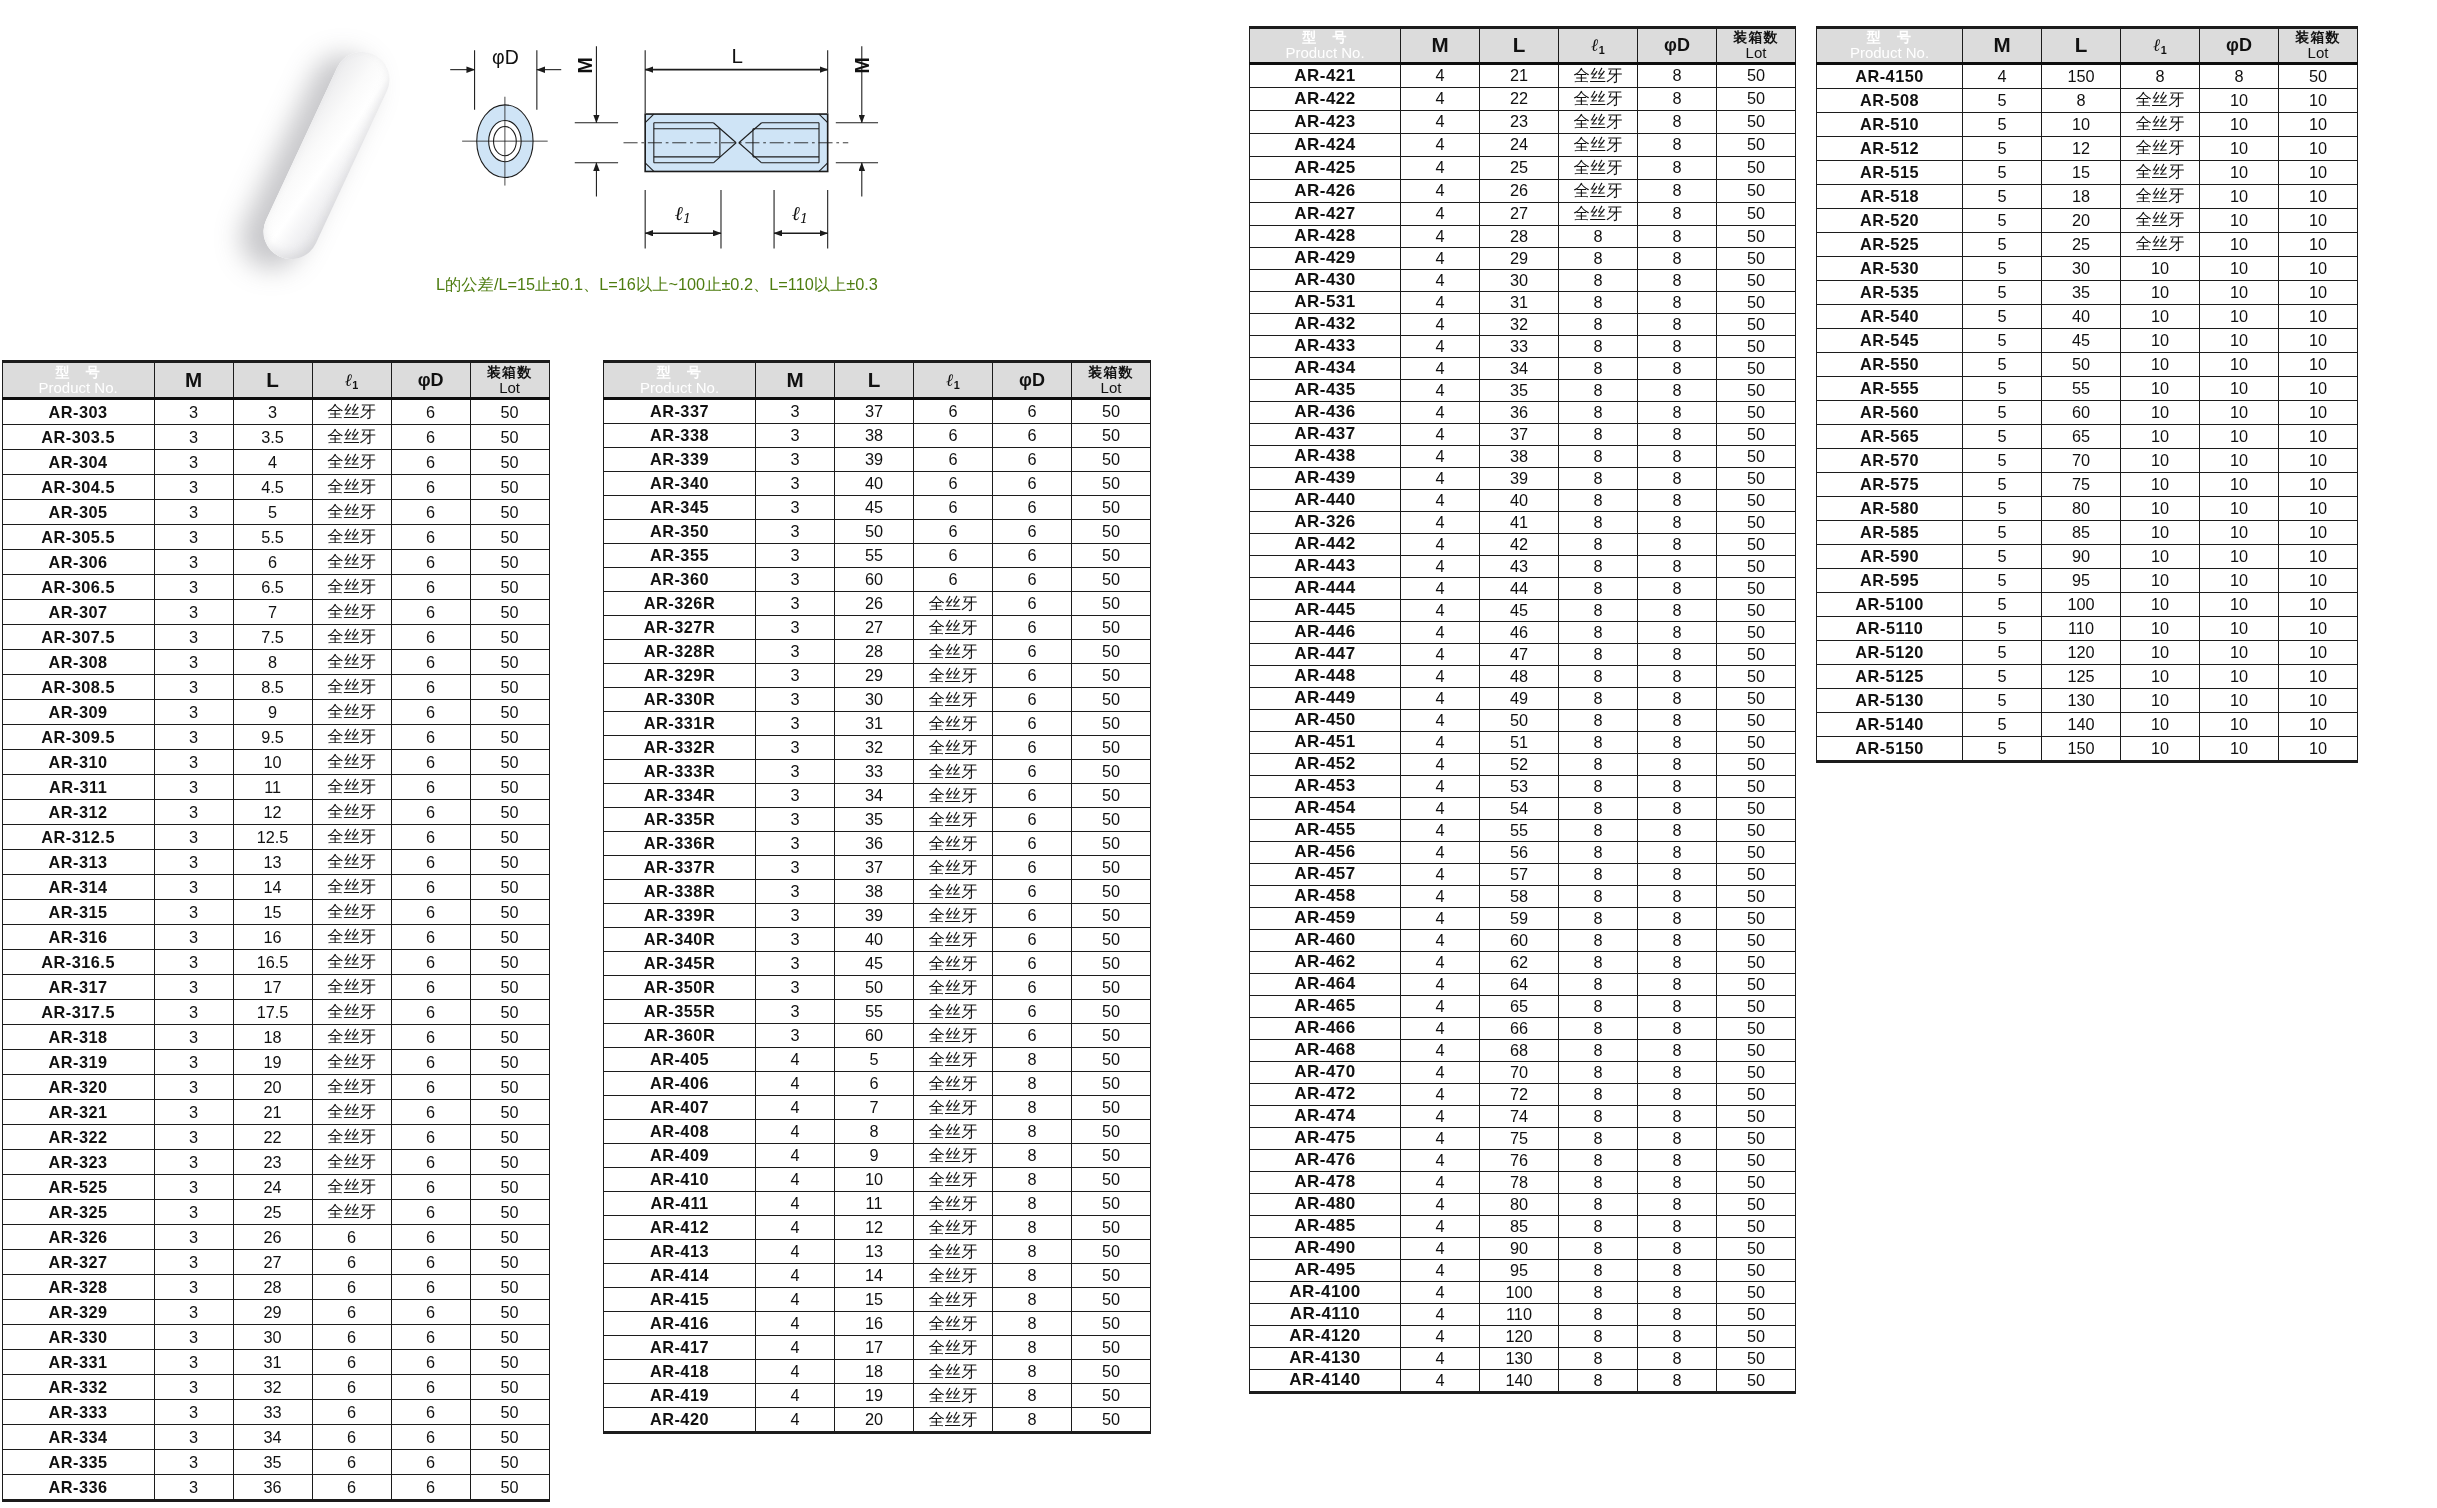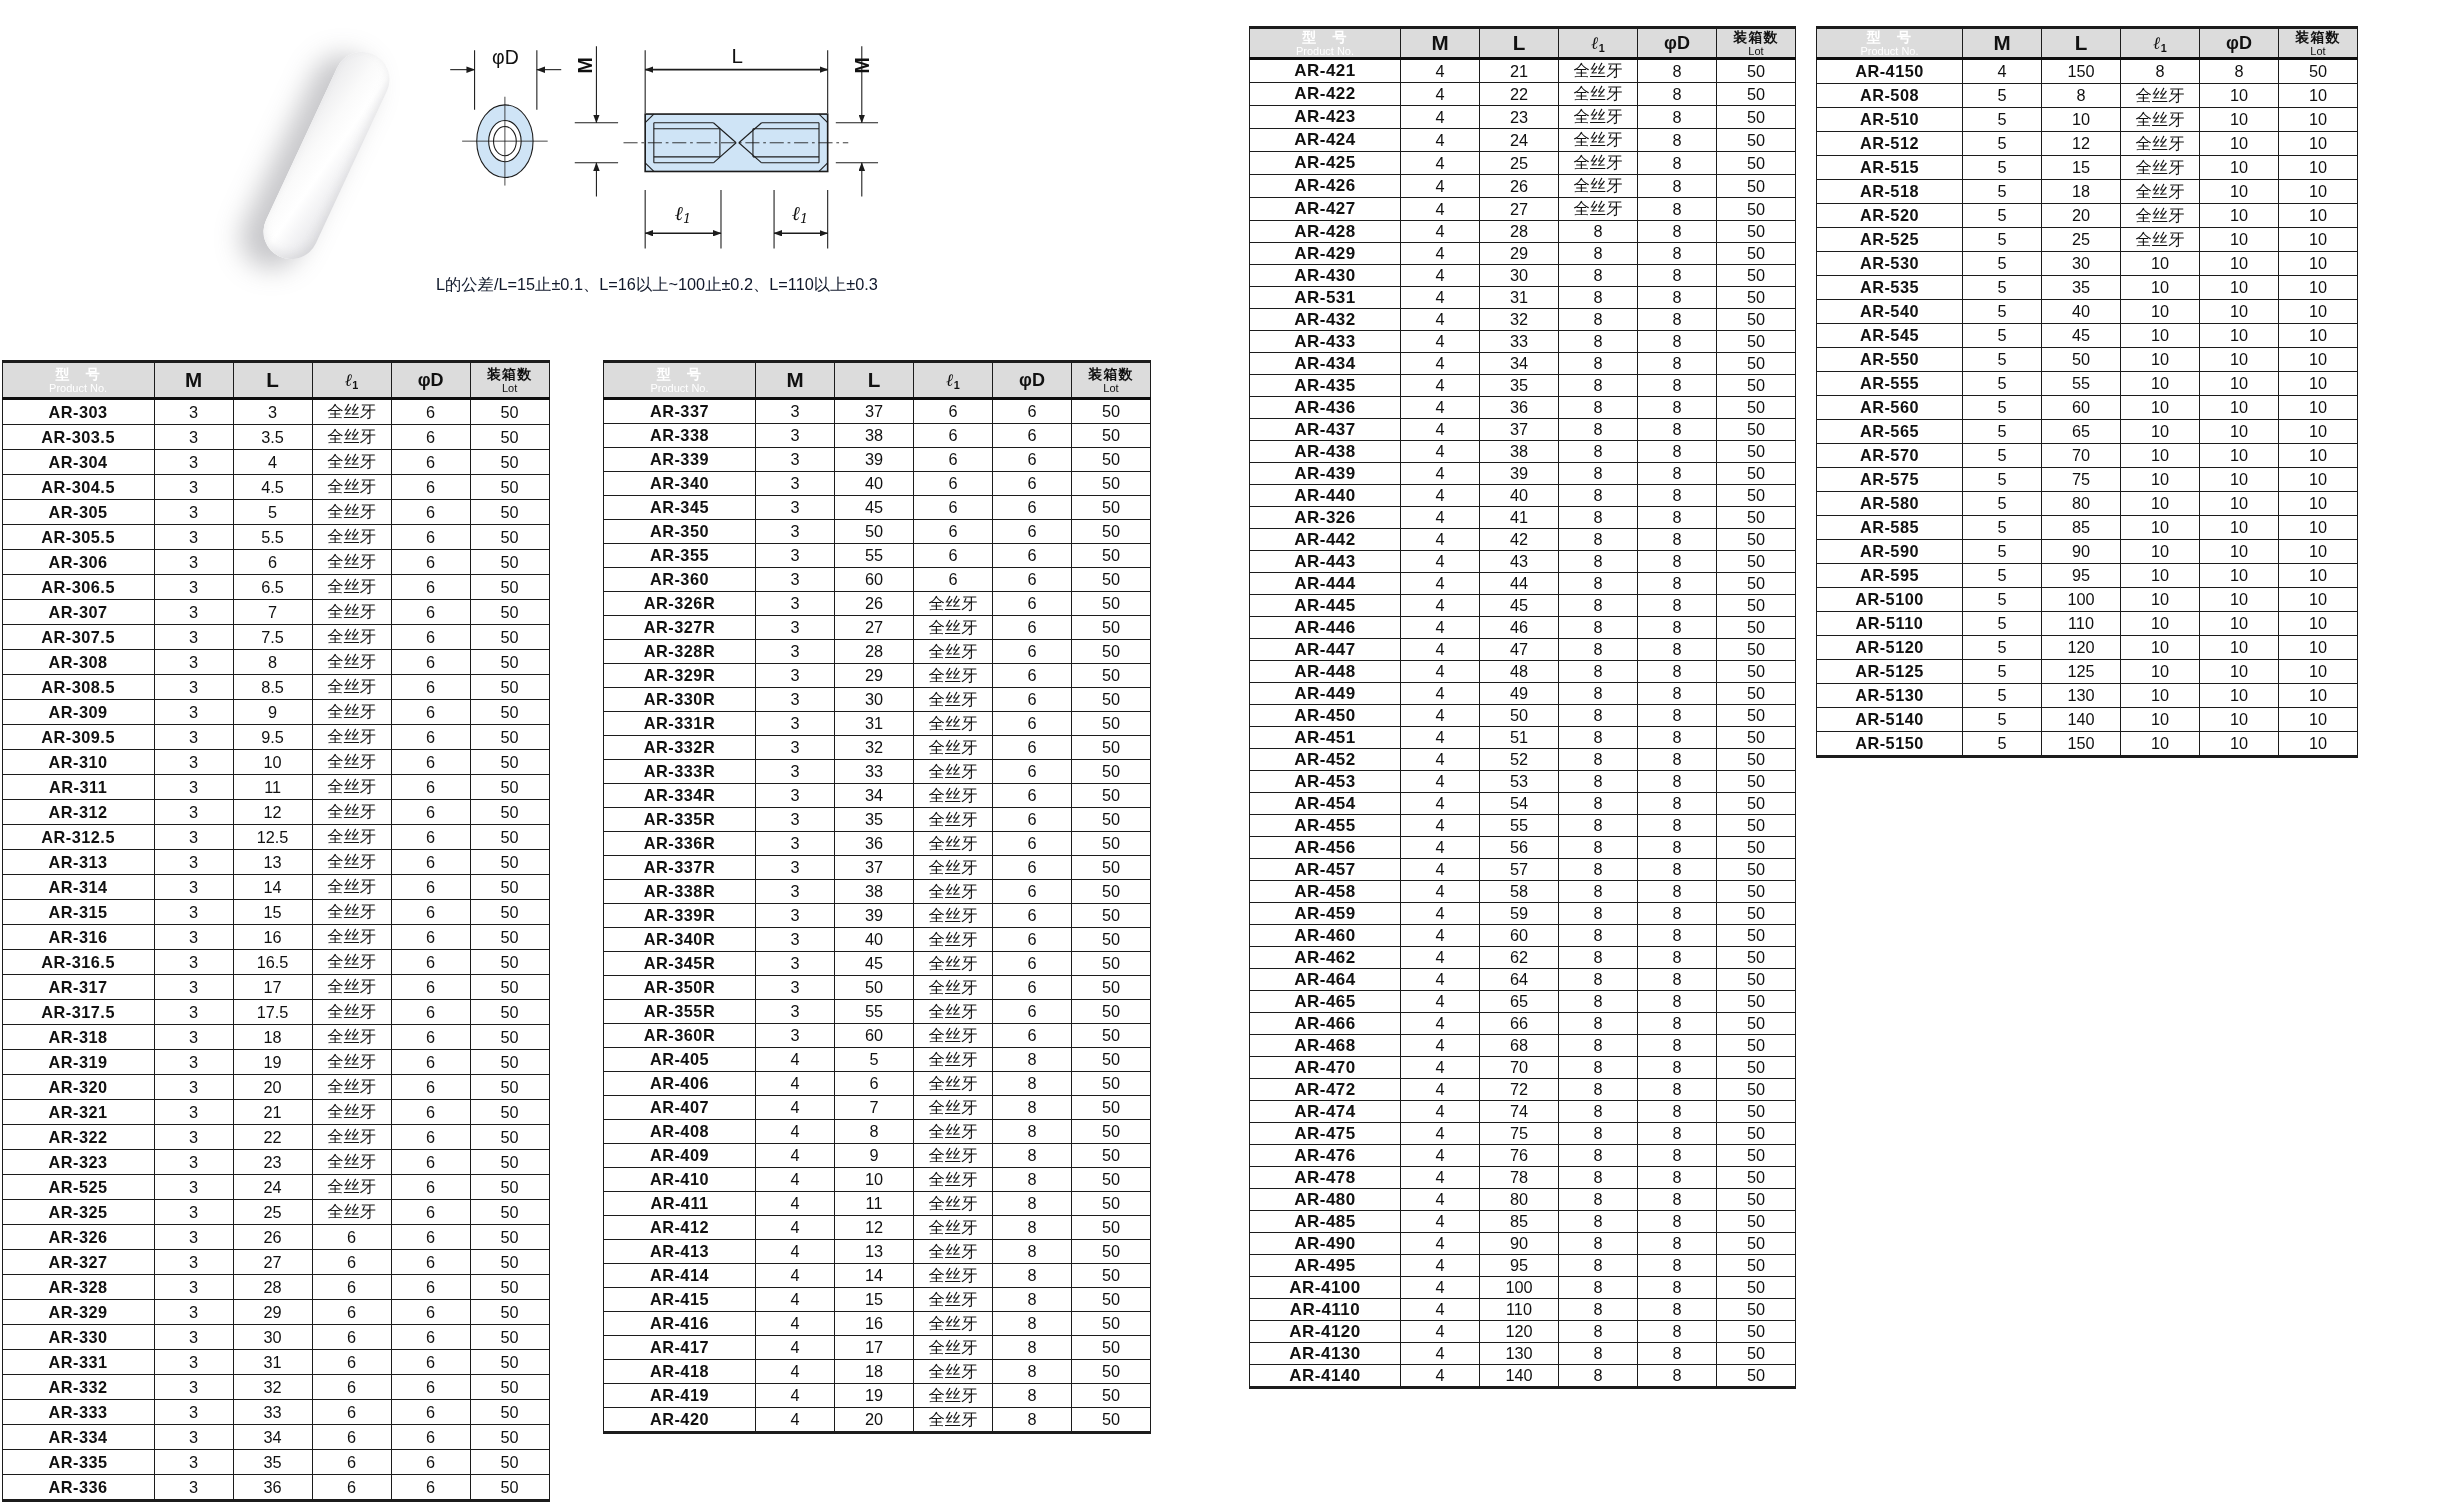--- a/index.html
+++ b/index.html
@@ -12,36 +12,36 @@
     position:absolute;left:299px;top:44px;width:55px;height:223px;
     border-radius:28px;
     background:linear-gradient(100deg,#e9e9eb 0%,#fafafa 35%,#ffffff 55%,#f0f0f2 78%,#e0e0e3 100%);
     box-shadow:-15px 14px 26px 3.3px rgba(110,110,118,0.38), inset -3.3px -4.3px 9.8px rgba(150,150,155,0.18);
     transform:rotate(25deg);
   }
   
   .drawing{position:absolute;left:412px;top:21.7px;}
   .note{
     position:absolute;left:436px;top:274px;width:466px;
-    font-size:16.3px;letter-spacing:0px;white-space:nowrap;color:#0f172a;
+    font-size:16.3px;letter-spacing:0px;white-space:nowrap;color:#4d7c0f;
   }
   
   table.spec{
     position:absolute;border-collapse:collapse;table-layout:fixed;
     border:1.1px solid #1c1c1c;border-top-width:3.8px;border-bottom-width:3.8px;
     background:#fff;
   }
   table.spec th,table.spec td{
     border:1.1px solid #1c1c1c;text-align:center;vertical-align:middle;
     padding:0;overflow:hidden;
   }
   table.spec th{background:#dcdcdc;border-bottom:3.3px solid #0e0e0e;}
   th.prodh{background:#6f6f6f;color:#ffffff;}
   th .zh{font-size:14px;font-weight:bold;letter-spacing:1.1px;line-height:1.15;}
-  th .en{font-size:11px;font-weight:normal;line-height:1.1;}
+  th .en{font-size:15px;font-weight:normal;line-height:1.1;}
   th .big{font-size:20.6px;font-weight:bold;}
   th .phid{font-size:18px;font-weight:bold;}
   th .ell{font-size:17.3px;font-style:italic;font-family:"DejaVu Serif",serif;font-weight:bold;}
   th sub{font-size:10.8px;font-weight:bold;}
   td.prod{background:#d5d5d5;font-weight:bold;font-size:17.3px;letter-spacing:0.5px;}
   table.spec td{font-size:16.3px;background:#ffffff;}
   
   .t12 th{height:34px;}
   .t34 th{height:26px;}
   .t1 td{height:24px;}

